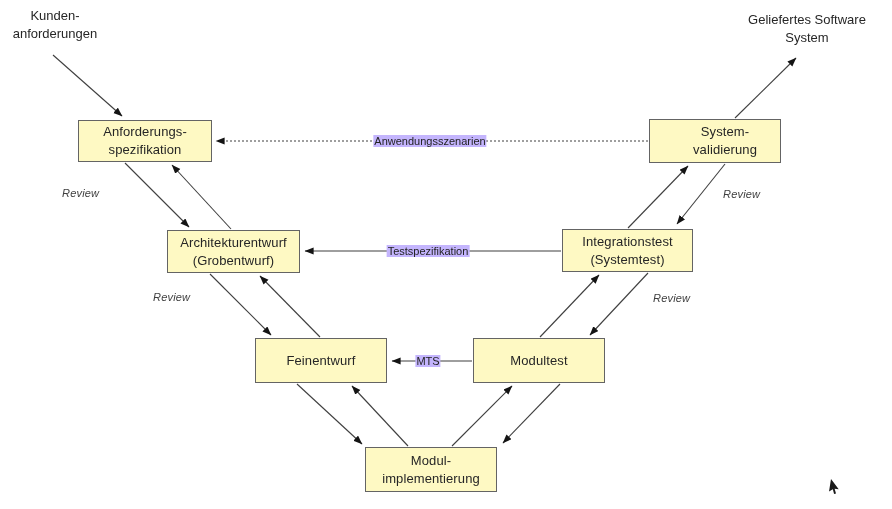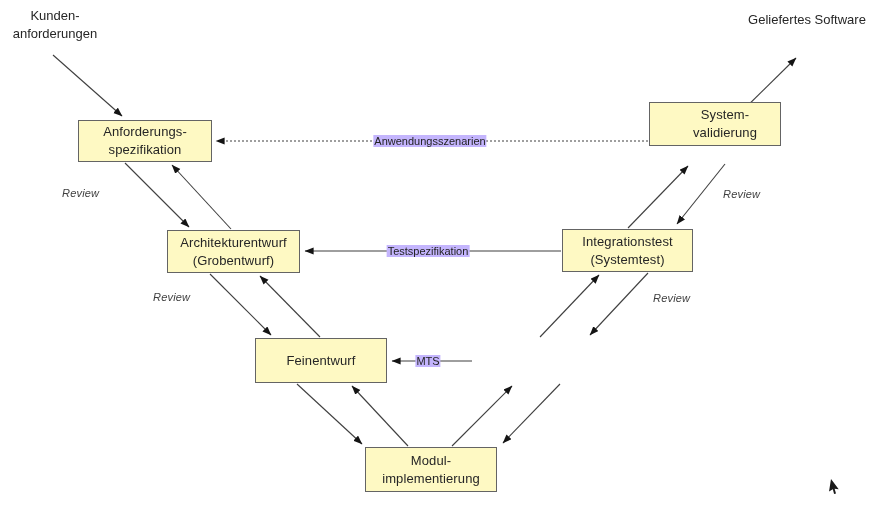--- a/index.html
+++ b/index.html
@@ -103,40 +103,44 @@
       <path d="M0 0 L0 12.6 L3.4 9.9 L5.4 14.4 L7.2 13.5 L5.1 9.1 L9.2 8.8 Z" fill="#1a1a1a"></path>
     </g>
   </svg>
 
   <div class="freelabel" style="left:3px; top:7px; width:104px;">
     <div>Kunden-</div>
     <div>anforderungen</div>
   </div>
   <div class="freelabel" style="left:741px; top:11px; width:132px;">
     <div>Geliefertes Software</div>
+    <div>System</div>
   </div>
 
   <div class="node" style="left:78px; top:120px; width:134px; height:42px;">
     <div>Anforderungs-</div>
     <div>spezifikation</div>
   </div>
-  <div class="node" style="left:649px; top:102px; width:132px; height:44px;padding-left:20px;">
+  <div class="node" style="left:649px; top:119px; width:132px; height:44px;padding-left:20px;">
     <div>System-</div>
     <div>validierung</div>
   </div>
   <div class="node" style="left:167px; top:230px; width:133px; height:43px;">
     <div>Architekturentwurf</div>
     <div>(Grobentwurf)</div>
   </div>
   <div class="node" style="left:562px; top:229px; width:131px; height:43px;">
     <div>Integrationstest</div>
     <div>(Systemtest)</div>
   </div>
   <div class="node" style="left:255px; top:338px; width:132px; height:45px;">
     <div>Feinentwurf</div>
+  </div>
+  <div class="node" style="left:473px; top:338px; width:132px; height:45px;">
+    <div>Modultest</div>
   </div>
   <div class="node" style="left:365px; top:447px; width:132px; height:45px;">
     <div>Modul-</div>
     <div>implementierung</div>
   </div>
 
   <div class="review" style="left:62px; top:187px;">Review</div>
   <div class="review" style="left:153px; top:291px;">Review</div>
   <div class="review" style="left:723px; top:188px;">Review</div>
   <div class="review" style="left:653px; top:292px;">Review</div>

